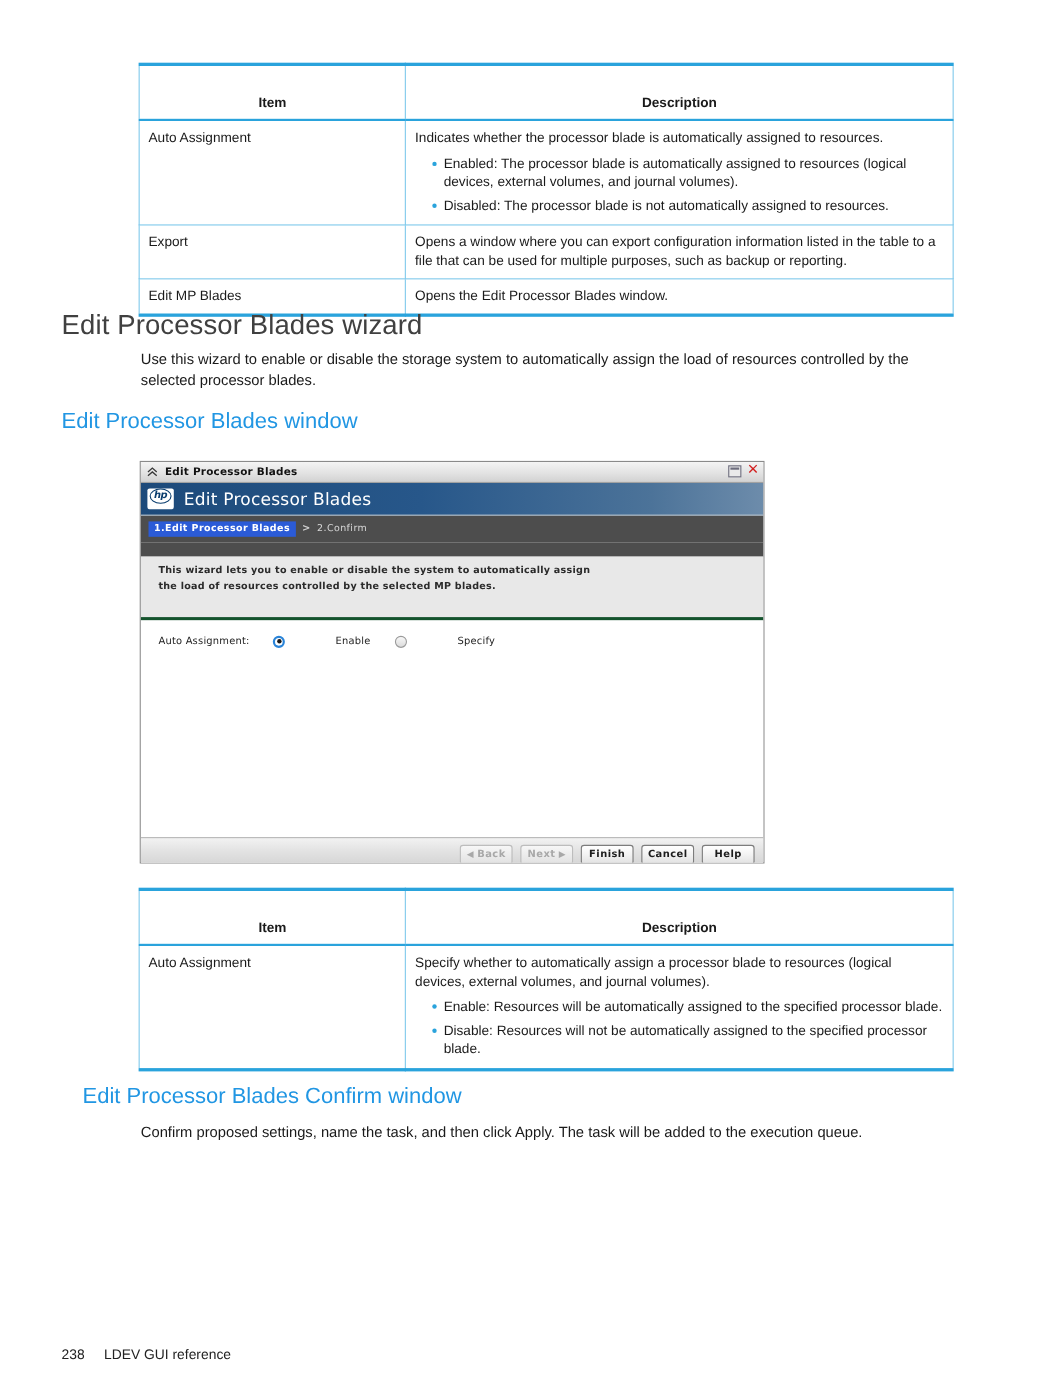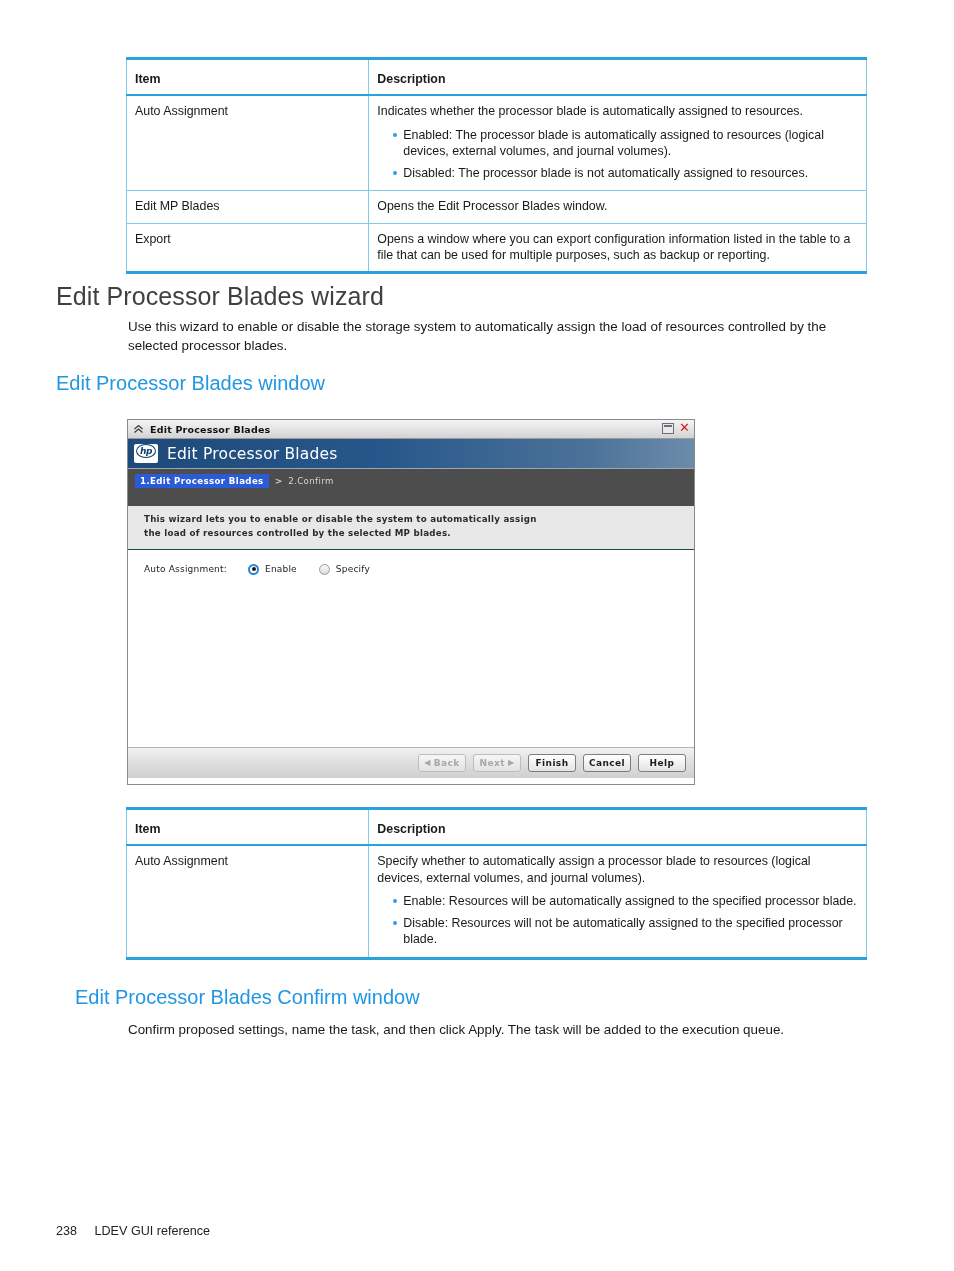--- a/index.html
+++ b/index.html
@@ -39,23 +39,24 @@
 
   .doc-table td {
     border: 1px solid #7fc9ec;
     vertical-align: top;
     padding: 7px 8px 8px 8px;
     font-size: 12.4px;
     line-height: 1.32;
   }
   .doc-table tr.hdr td {
     font-weight: bold;
-    padding-top: 11px;
+    padding-top: 25px;
     padding-bottom: 7px;
     border-bottom: 2px solid #2aa3dc;
+    text-align: center;
   }
   .doc-table td.col-item { width: 228px; }
   .doc-table td.col-desc { width: 487px; }
 
   .cell-p { margin: 0 0 0 0; }
 
   ul.bullets {
     margin: 7px 0 0 0;
     padding: 0 0 0 16px;
     list-style: none;
@@ -266,27 +267,27 @@
     letter-spacing: 0.4px;
   }
 
   .win-spacer-dark {
     height: 13px;
     background: #4d4d4d;
   }
 
   .win-instructions {
     background: #e8e8e8;
-    padding: 7px 0 8px 16px;
+    padding: 7px 0 20px 16px;
     font-size: 8.7px;
     color: #2b2b2b;
     line-height: 1.6;
     font-weight: bold;
     letter-spacing: 0.25px;
-    border-bottom: 1px solid #14532d;
+    border-bottom: 3px solid #14532d;
   }
 
   .win-body {
     position: relative;
     height: 228px;
     background: #ffffff;
   }
 
   .field-row {
     position: absolute;
@@ -324,21 +325,21 @@
   }
   .radio.checked::after {
     content: "";
     position: absolute;
     left: 50%; top: 50%;
     width: 4px; height: 4px;
     margin-left: -2px; margin-top: -2px;
     border-radius: 50%;
     background: #1a1a1a;
   }
-  .radio-label { color: #1d1d1d; }
+  .radio-label { color: #1d1d1d; margin-left: 40px; }
 
   .win-footer {
     position: absolute;
     left: 0; bottom: 0;
     width: 100%;
     height: 31px;
     background: linear-gradient(to bottom, #f2f2f2 0%, #e2e2e2 40%, #cfcfcf 100%);
     border-top: 1px solid #b4b4b4;
     display: flex;
     align-items: center;
@@ -389,29 +390,29 @@
         <td class="col-item">Auto Assignment</td>
         <td class="col-desc">
           <p class="cell-p">Indicates whether the processor blade is automatically assigned to resources.</p>
           <ul class="bullets">
             <li>Enabled: The processor blade is automatically assigned to resources (logical devices, external volumes, and journal volumes).</li>
             <li>Disabled: The processor blade is not automatically assigned to resources.</li>
           </ul>
         </td>
       </tr>
       <tr>
+        <td class="col-item">Export</td>
+        <td class="col-desc">
+          <p class="cell-p">Opens a window where you can export configuration information listed in the table to a file that can be used for multiple purposes, such as backup or reporting.</p>
+        </td>
+      </tr>
+      <tr>
         <td class="col-item">Edit MP Blades</td>
         <td class="col-desc">
           <p class="cell-p">Opens the Edit Processor Blades window.</p>
-        </td>
-      </tr>
-      <tr>
-        <td class="col-item">Export</td>
-        <td class="col-desc">
-          <p class="cell-p">Opens a window where you can export configuration information listed in the table to a file that can be used for multiple purposes, such as backup or reporting.</p>
         </td>
       </tr>
     </tbody>
   </table>
 
   <h1 class="h1" id="heading-wizard">Edit Processor Blades wizard</h1>
   <p class="body-p" id="para-wizard">Use this wizard to enable or disable the storage system to automatically assign the load of resources controlled by the selected processor blades.</p>
 
   <h2 class="h2" id="heading-window">Edit Processor Blades window</h2>
 

